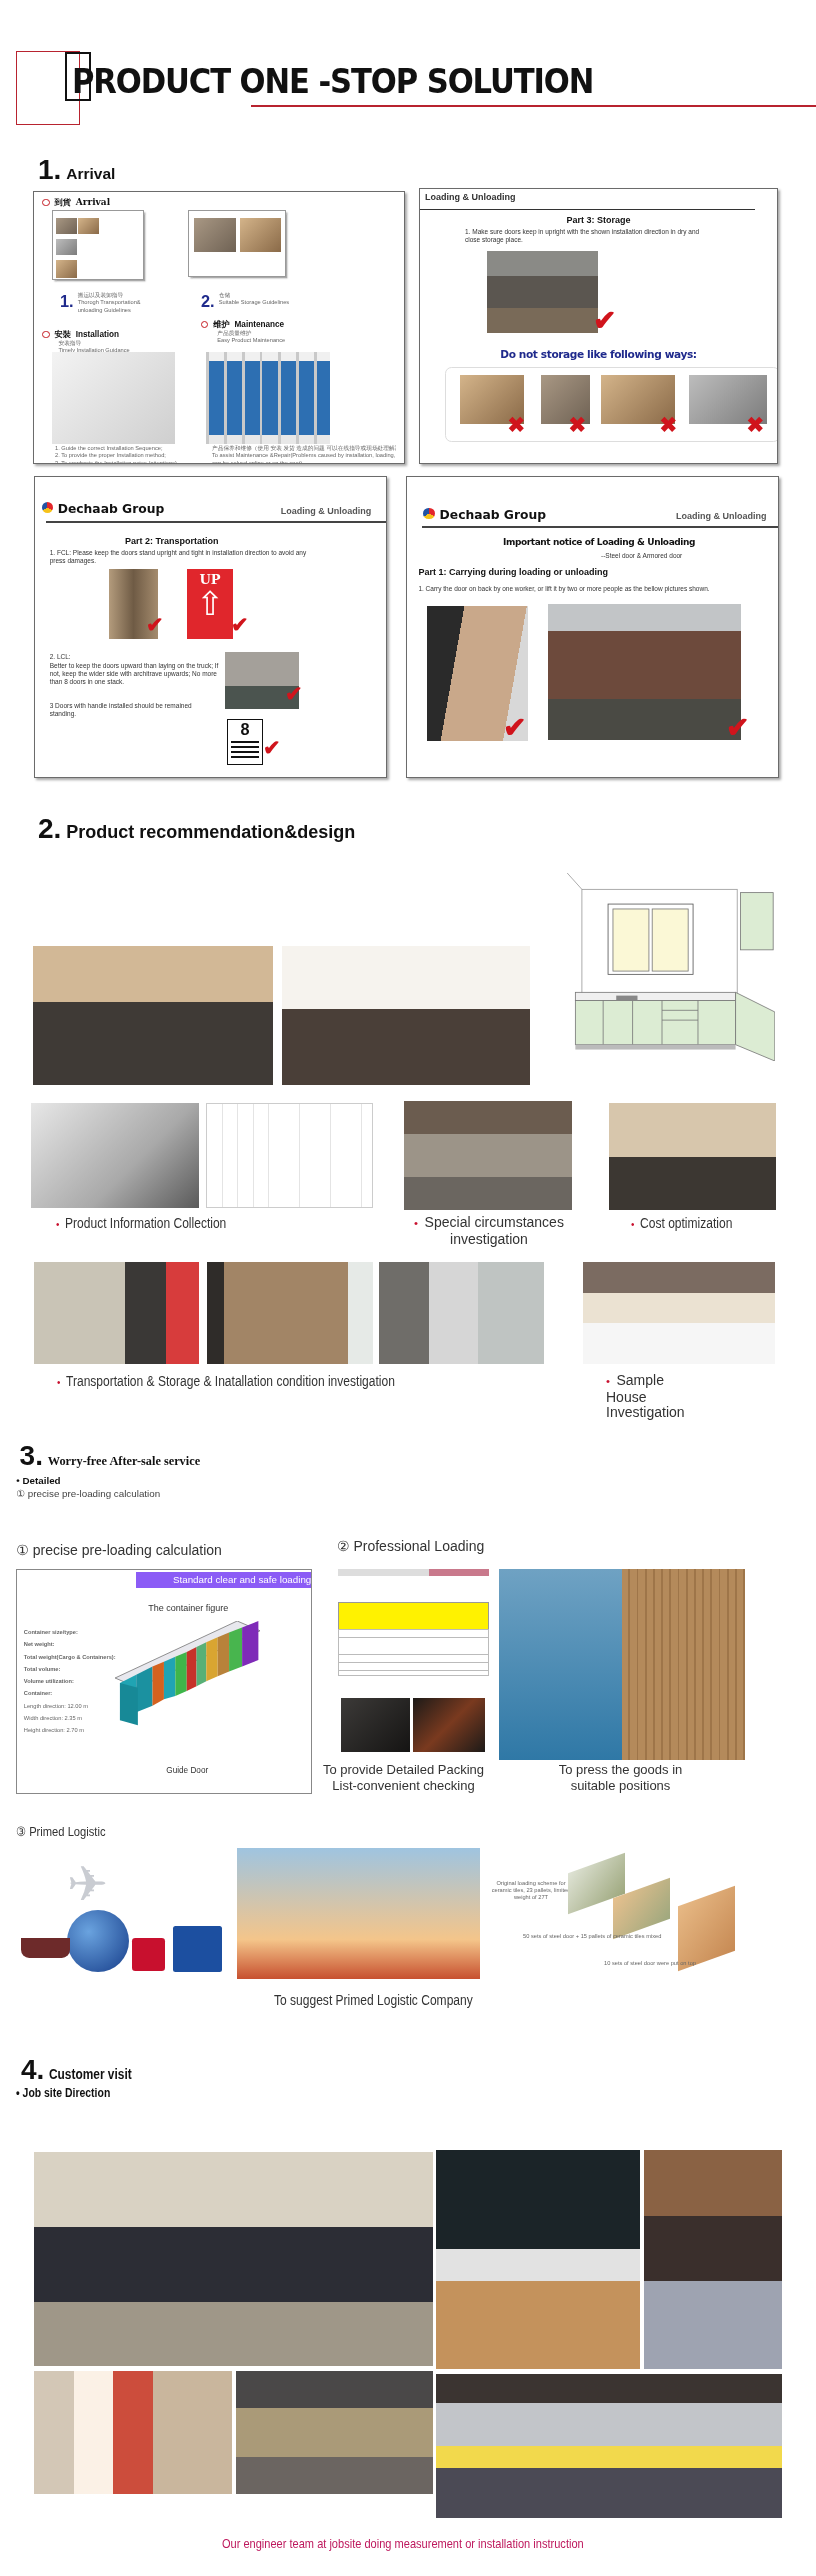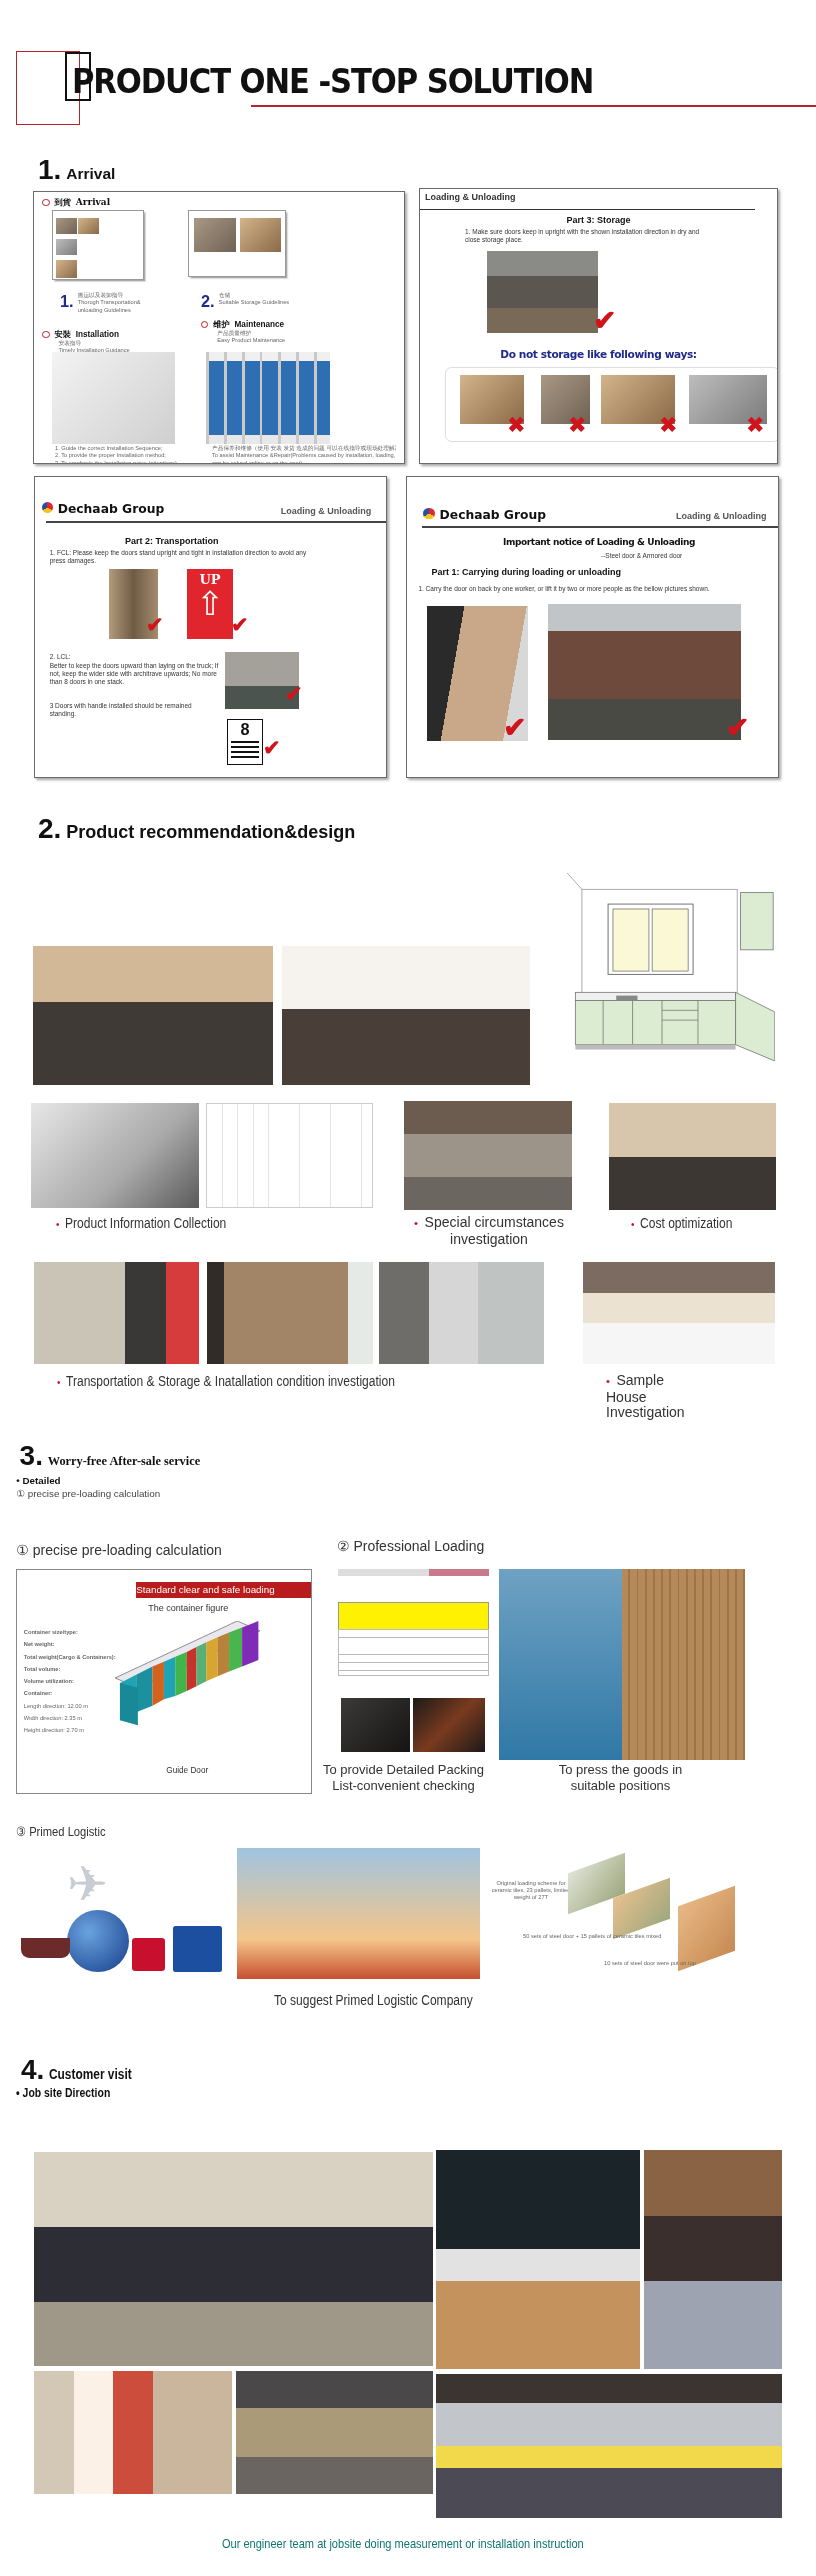--- a/index.html
+++ b/index.html
@@ -171,21 +171,21 @@
 
 <div class="abs panel" data-name="carrying-panel" style="left:406px;top:476px;width:373px;height:302px;">
   <div class="abs dech-logo" style="left:16.3px;top:31px;" data-name="brand-logo">
     <span class="logo-mark" data-name="dechaab-logo-icon"></span>
     <span>Dechaab Group</span>
   </div>
   <div class="abs" style="right:11.4px;top:34px;font-size:9px;color:#555;font-weight:bold;" data-name="panel-header">Loading &amp; Unloading</div>
   <div class="abs" style="left:14.7px;top:49px;width:359px;height:1.6px;background:#444;" data-name="panel-header-rule"></div>
   <div class="abs" style="left:96px;top:60px;font-weight:bold;font-size:9px;font-family:'DejaVu Sans',sans-serif;letter-spacing:-0.4px;" data-name="notice-title">Important notice of Loading &amp; Unloading</div>
   <div class="abs small" style="left:194px;top:74px;font-size:6.5px;" data-name="notice-subtitle">--Steel door &amp; Armored door</div>
-  <div class="abs" style="left:11.4px;top:90px;font-weight:bold;font-size:9px;margin-left:13px;" data-name="carrying-part-title">Part 1:  Carrying during loading or unloading</div>
+  <div class="abs" style="left:11.4px;top:90px;font-weight:bold;font-size:9px;" data-name="carrying-part-title">Part 1:  Carrying during loading or unloading</div>
   <div class="abs small" style="left:11.4px;top:108px;width:294px;font-size:6.5px;line-height:8.2px;" data-name="carrying-instruction">1. Carry the door on back by one worker, or lift it by two or more people as the bellow pictures shown.</div>
   <div class="abs ph-warm" data-name="carry-one-worker-photo" style="left:19.6px;top:129px;width:101px;height:135px;background:linear-gradient(100deg,#2a2a2a 0 30%,#c9a88a 30% 80%,#d8d8d8 80%);"></div>
   <div class="abs check" style="left:96px;top:237px;" data-name="check-icon">✔</div>
   <div class="abs" data-name="forklift-loading-photo" style="left:141px;top:127px;width:193px;height:136px;background:linear-gradient(180deg,#c2c5c7 0 20%,#6d4a3c 20% 70%,#4a4a44 70%);"></div>
   <div class="abs check" style="left:319px;top:237px;" data-name="check-icon">✔</div>
 </div>
 
 <div class="abs sec-head" data-name="section-2-heading" style="left:38px;top:813px;">
   <span class="sec-num" data-name="section-number">2.</span>
   <span class="sec-title" style="font-size:18px;" data-name="section-title">Product recommendation&amp;design</span>
@@ -234,21 +234,21 @@
 
 <div class="abs sec-head" data-name="section-3-heading" style="left:19.6px;top:1440px;">
   <span class="sec-num" data-name="section-number">3.</span>
   <span class="sec-title" style="font-size:12.3px;font-family:Liberation Serif, serif;" data-name="section-title">Worry-free After-sale service</span>
 </div>
 <div class="abs" style="left:16.3px;top:1475px;font-size:9.8px;font-weight:bold;" data-name="delivery-bullet">• <span>Detailed</span></div>
 <div class="abs" style="left:16.3px;top:1488px;font-size:9.8px;color:#444;" data-name="delivery-sub">① precise pre-loading calculation</div>
 
 <div class="abs" style="left:16.3px;top:1542px;font-size:14px;color:#333;" data-name="calc-title">① precise pre-loading calculation</div>
 <div class="abs" data-name="container-calc-panel" style="left:16.3px;top:1569px;width:296px;height:225px;border:1.6px solid #888;background:#fff;">
-  <div class="abs" style="right:0;top:1.6px;width:175px;height:16.3px;background:#b91c1c;color:#fff;font-size:9.8px;text-align:left;line-height:16.3px;margin-top:10px;" data-name="calc-banner">Standard clear and safe loading</div>
+  <div class="abs" style="right:0;top:1.6px;width:175px;height:16.3px;background:#8b5cf6;color:#fff;font-size:9.8px;text-align:right;line-height:16.3px;" data-name="calc-banner">Standard clear and safe loading</div>
   <div class="abs" style="left:131px;top:33px;font-size:9px;color:#333;" data-name="figure-title">The container figure</div>
   <div class="abs" data-name="container-specs" style="left:6.5px;top:59px;">
     <div class="tiny" style="font-weight:bold;margin-bottom:4.9px;">Container size/type:</div>
     <div class="tiny" style="font-weight:bold;margin-bottom:4.9px;">Net weight:</div>
     <div class="tiny" style="font-weight:bold;margin-bottom:4.9px;">Total weight(Cargo &amp; Containers):</div>
     <div class="tiny" style="font-weight:bold;margin-bottom:4.9px;">Total volume:</div>
     <div class="tiny" style="font-weight:bold;margin-bottom:4.9px;">Volume utilization:</div>
     <div class="tiny" style="font-weight:bold;margin-bottom:4.9px;">Container:</div>
     <div class="tiny" style="margin-bottom:4.9px;">Length direction: 12.00 m</div>
     <div class="tiny" style="margin-bottom:4.9px;">Width direction: 2.35 m</div>
@@ -319,14 +319,14 @@
 <div class="abs" data-name="customer-visit-photo-window" style="left:34px;top:2371px;width:198px;height:124px;background:linear-gradient(90deg,#d3c7b6 0 20%,#fbf1e6 20% 40%,#cc4d3c 40% 60%,#c9b69d 60%);"></div>
 <div class="abs" data-name="customer-visit-photo-showroom" style="left:236px;top:2371px;width:197px;height:124px;background:linear-gradient(180deg,#4a4848 0 30%,#aa9a78 30% 70%,#6b6561 70%);"></div>
 <style>
   [data-name="customer-visit-photo-group"] { height: 214px !important; }
   [data-name="customer-visit-photo-group"] > div { height: 214px !important; }
   [data-name="customer-visit-photo-window"], [data-name="customer-visit-photo-showroom"] { height: 123px !important; }
   [data-name="customer-visit-photo-door"] { height: 144px !important; top: 2374px !important; }
   [data-name="customer-visit-photo-dinner"], [data-name="customer-visit-photo-selfie"] { height: 219px !important; }
 </style>
 
-<div class="abs" style="left:0;width:806px;top:2536px;text-align:center;font-size:13px;color:#0f766e;" data-name="customer-visit-caption"><span style="display:inline-block;transform:scaleX(0.85);">Our engineer team at jobsite doing measurement or installation instruction</span></div>
+<div class="abs" style="left:0;width:806px;top:2536px;text-align:center;font-size:13px;color:#be185d;" data-name="customer-visit-caption"><span style="display:inline-block;transform:scaleX(0.85);">Our engineer team at jobsite doing measurement or installation instruction</span></div>
 
 
 </body></html>

